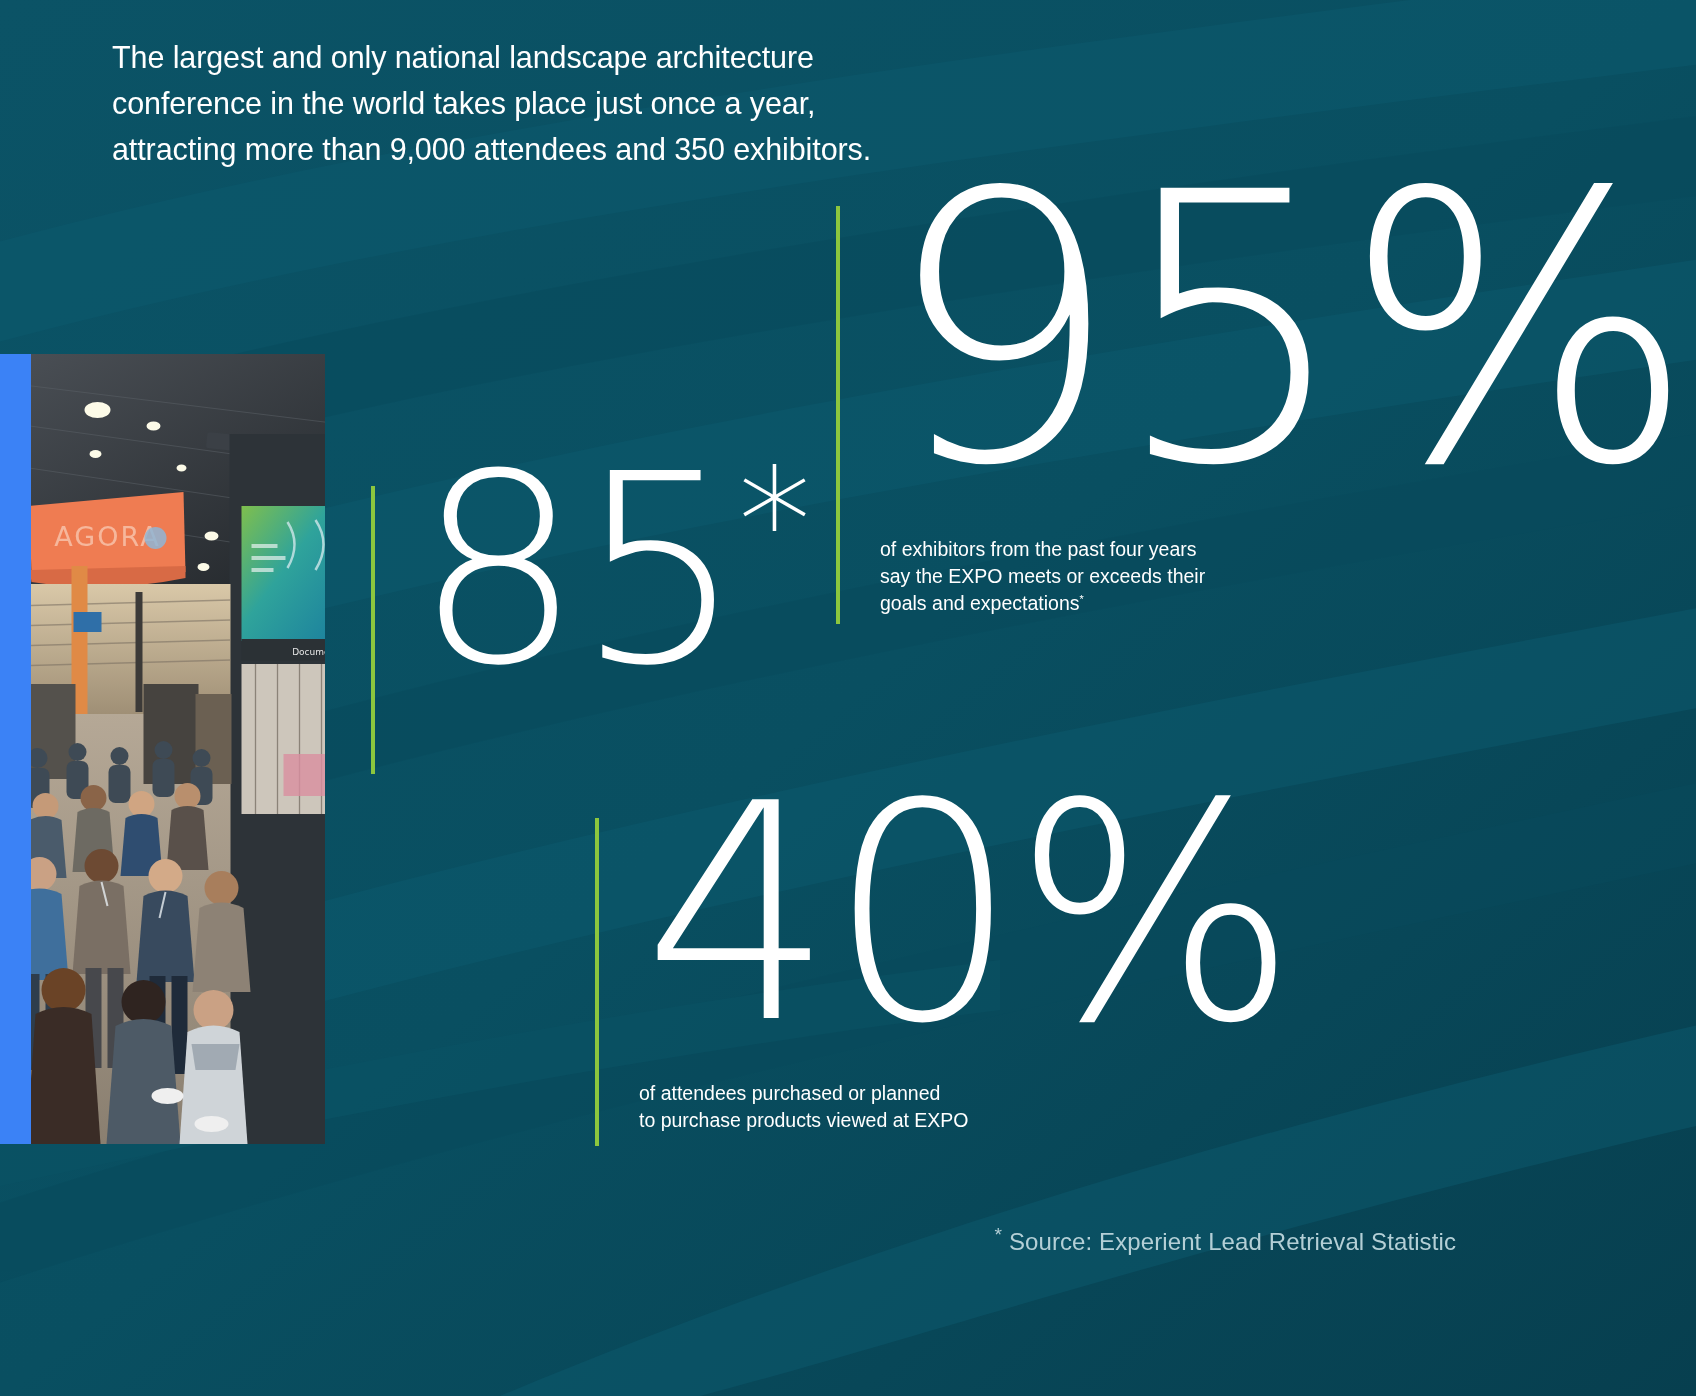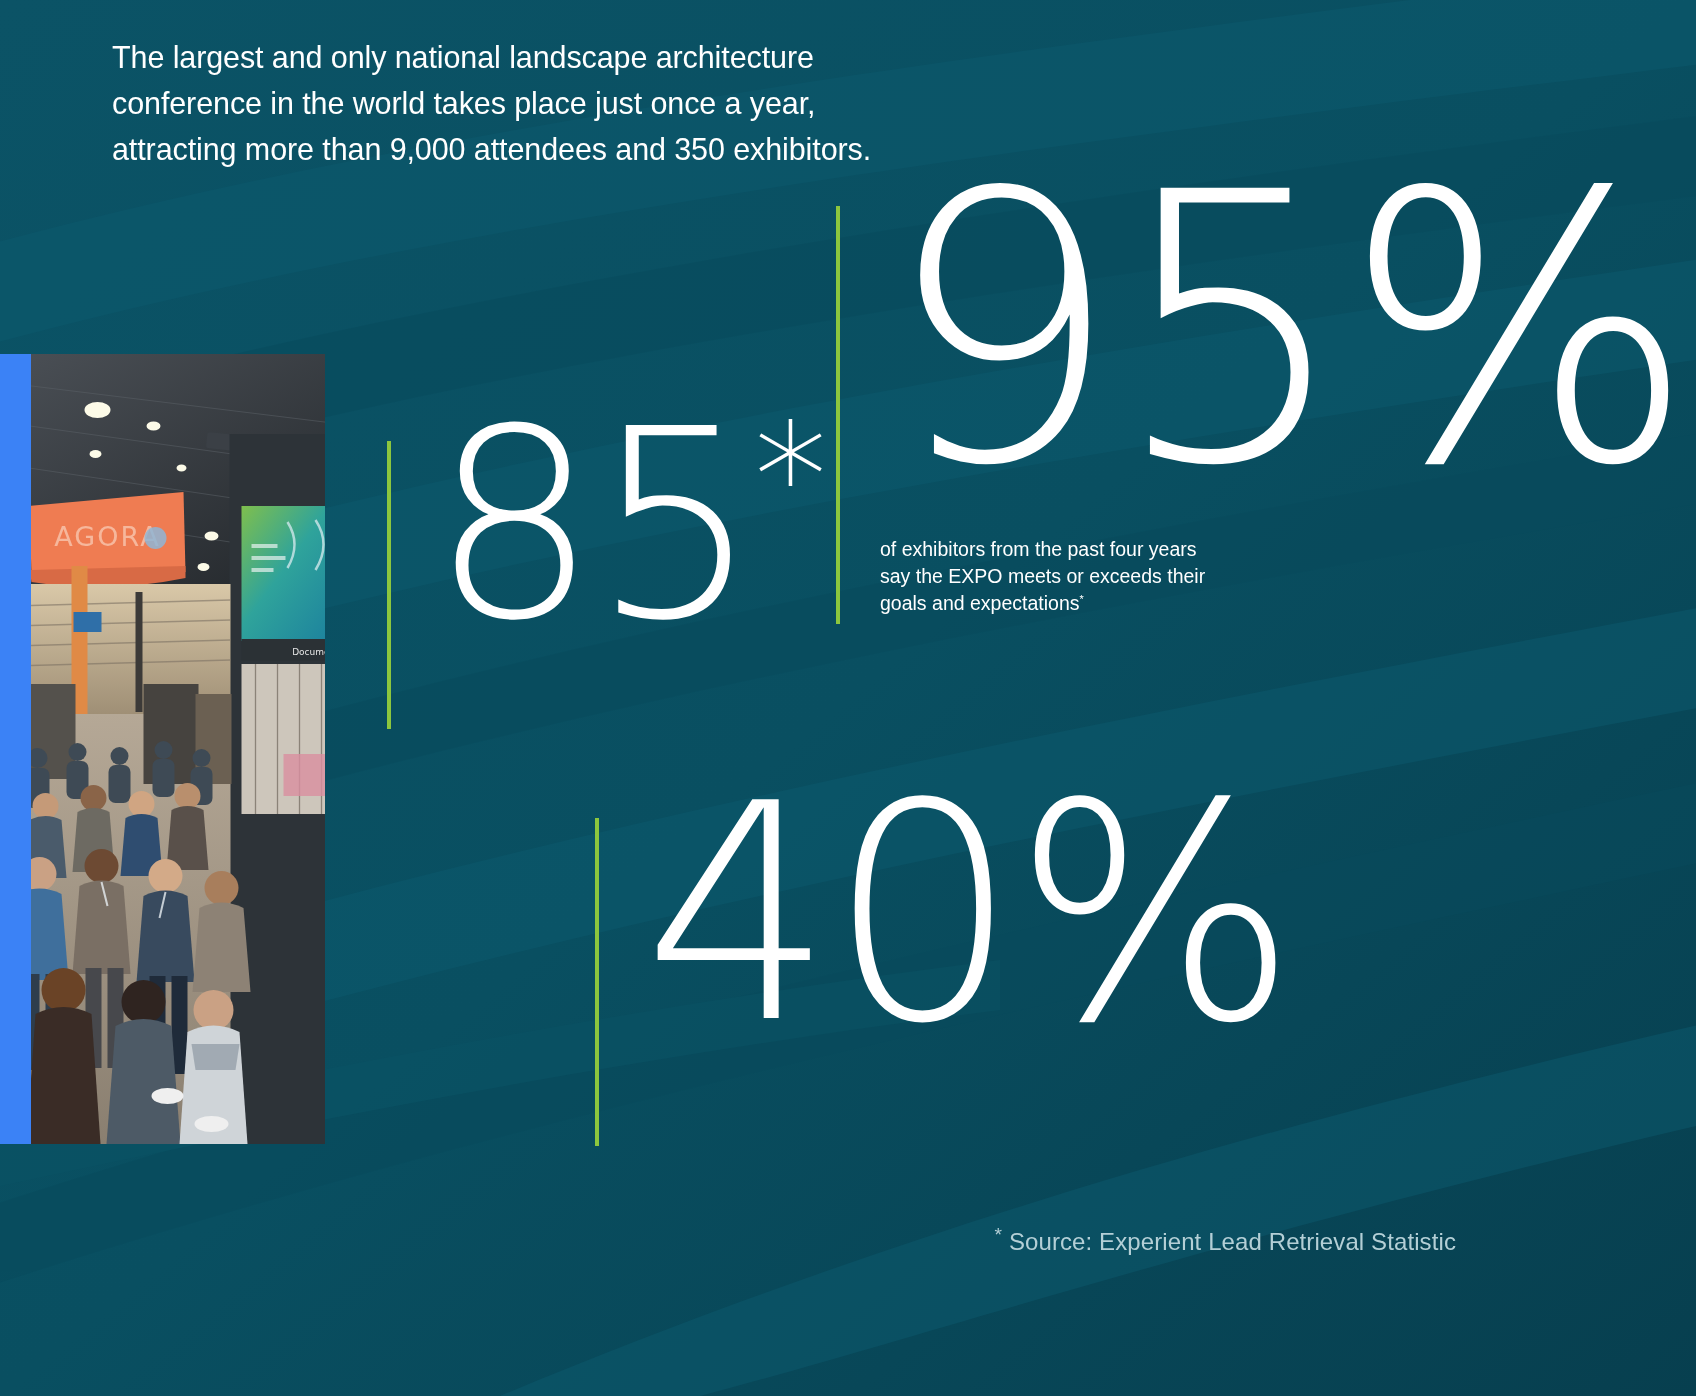--- a/index.html
+++ b/index.html
@@ -84,21 +84,21 @@
     line-height:0;
   }
 
   
   #stat-95{ left:836px; top:206px; width:820px; height:420px; }
   #stat-95 .rule{ height:418px; }
   #stat-95 .bignum{ left:48px; top:-28px; font-size:372px; }
   #stat-95 .caption{ left:44px; top:330px; }
 
   
-  #stat-85{ left:371px; top:441px; width:440px; height:290px;margin-left:16px; }
+  #stat-85{ left:371px; top:486px; width:440px; height:290px; }
   #stat-85 .rule{ height:288px; }
   #stat-85 .bignum{ left:44px; top:-22px; font-size:262px; }
   #stat-85 .caption{ left:44px; top:230px; }
 
   
   #stat-80{ left:595px; top:818px; width:640px; height:330px; }
   #stat-80 .rule{ height:328px; }
   #stat-80 .bignum{ left:48px; top:-26px; font-size:300px; }
   #stat-80 .caption{ left:44px; top:262px; }
 
@@ -304,17 +304,19 @@
   </div>
 
   <div class="stat" id="stat-85">
     <div class="rule"></div>
     <div class="bignum"><span>85</span><span class="starsup">*</span></div>
   </div>
 
   <div class="stat" id="stat-80">
     <div class="rule"></div>
     <div class="bignum">40%</div>
+    <div class="caption">of attendees purchased or planned
+to purchase products viewed at EXPO</div>
   </div>
 
   <div class="source"><span class="ast">*</span> <span>Source: Experient Lead Retrieval Statistic</span></div>
 
 </div>
 
 </body></html>

